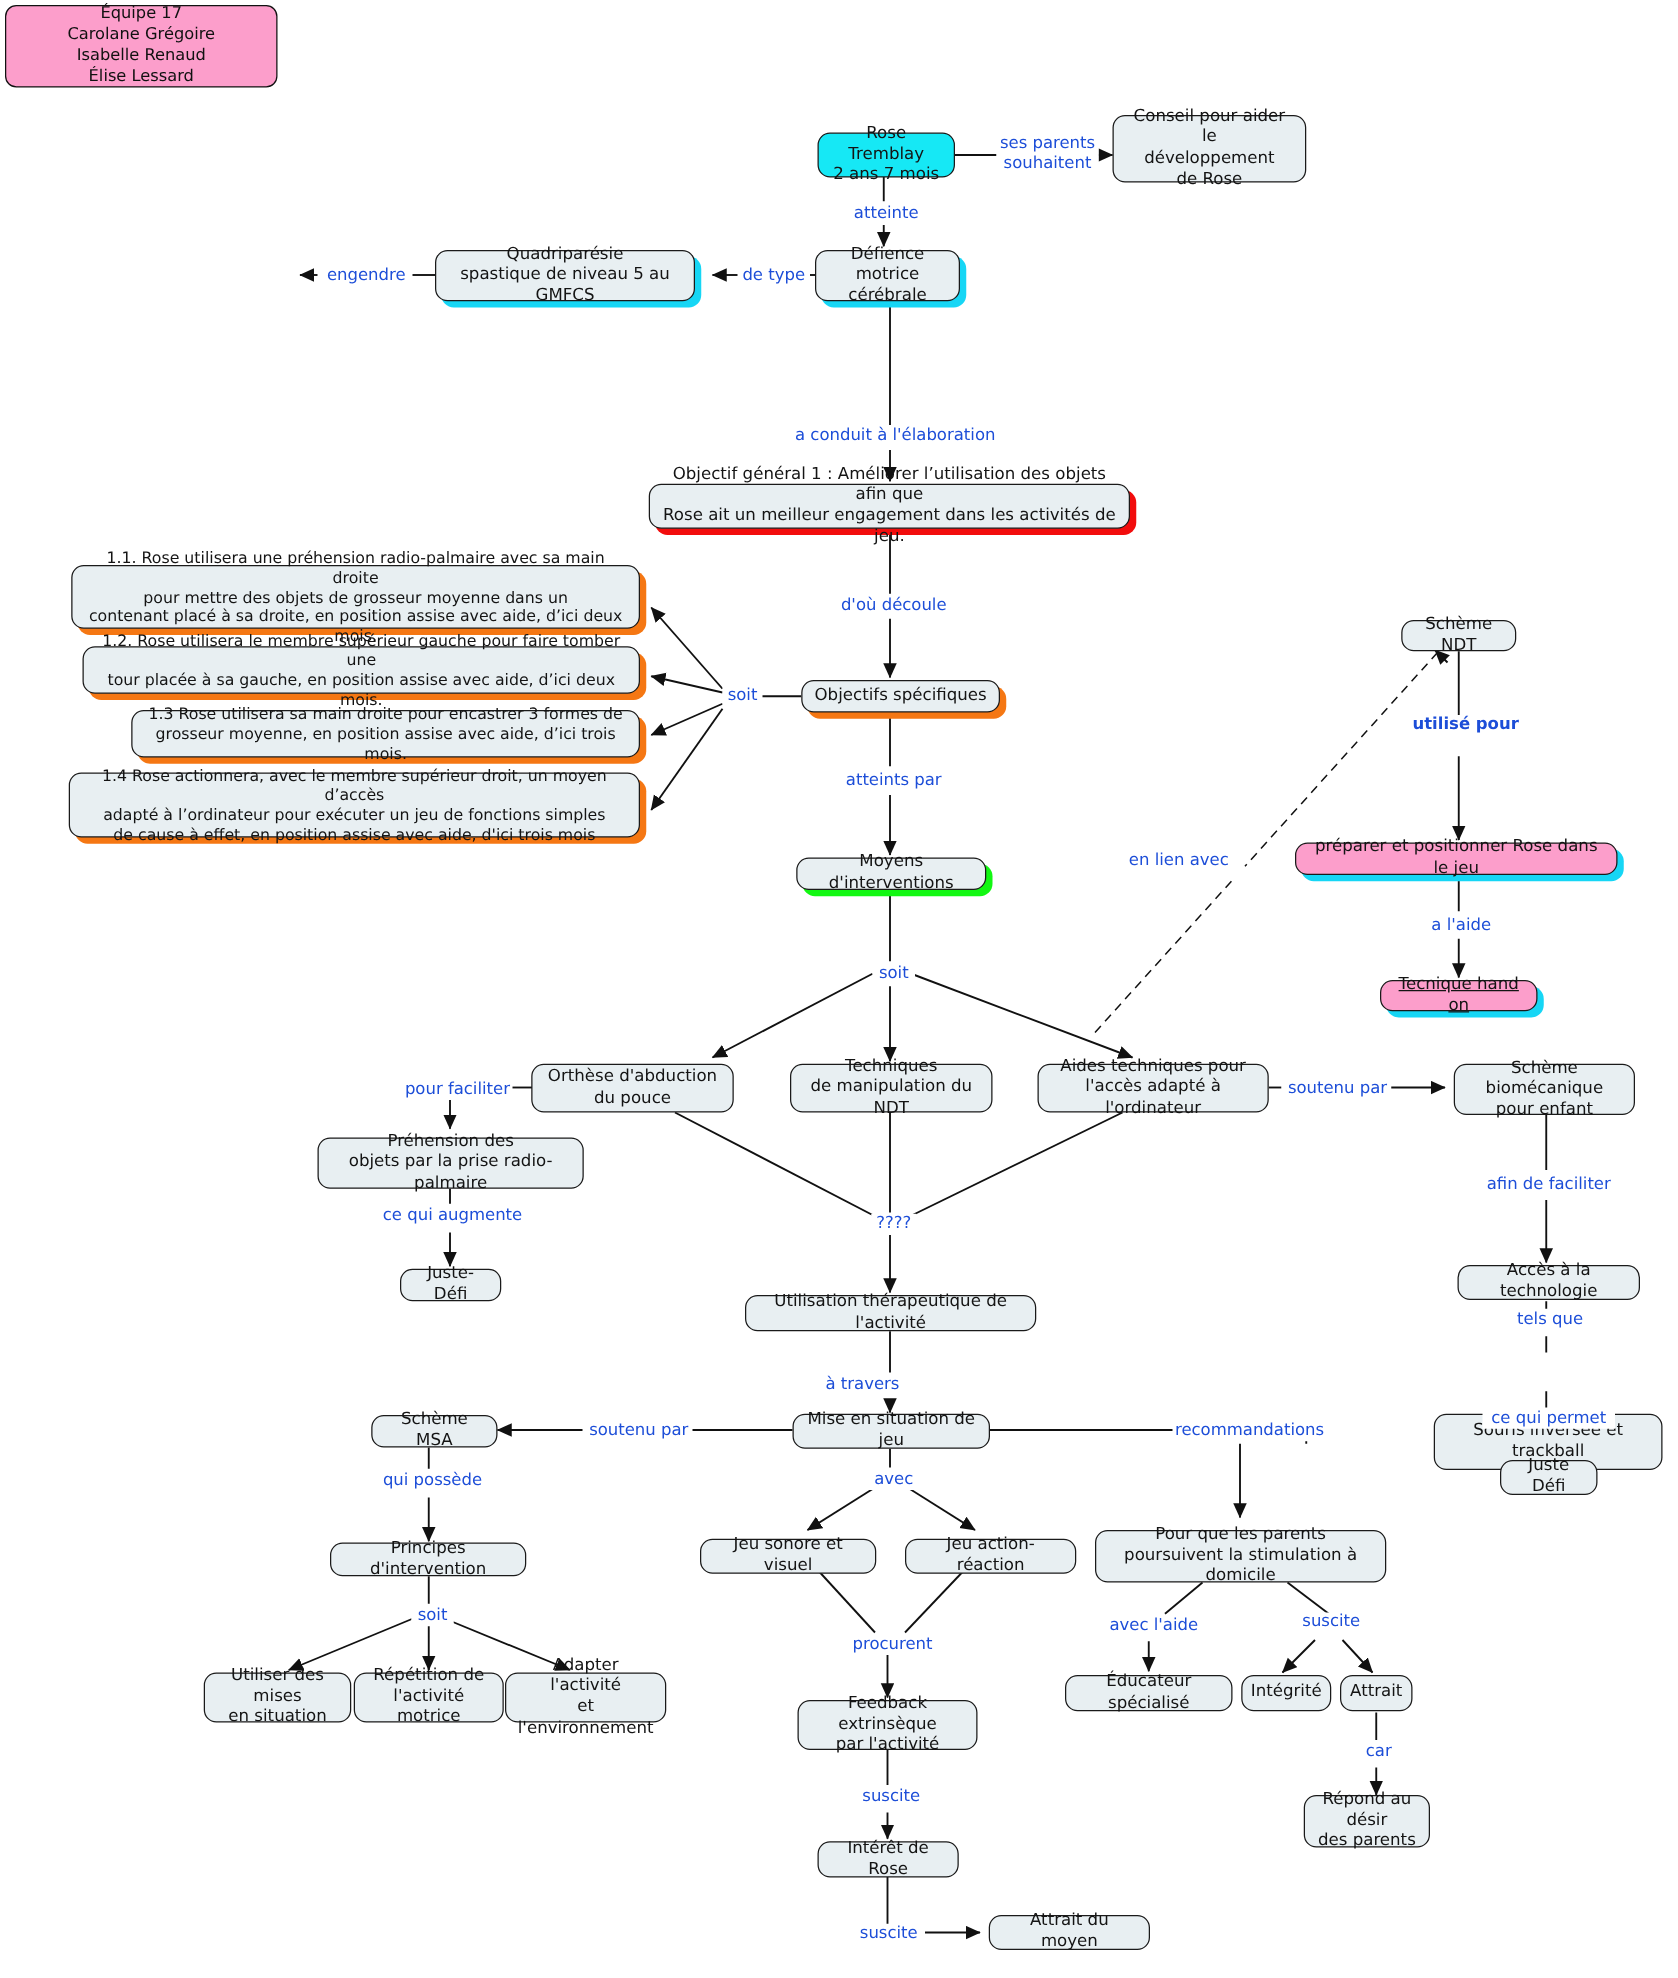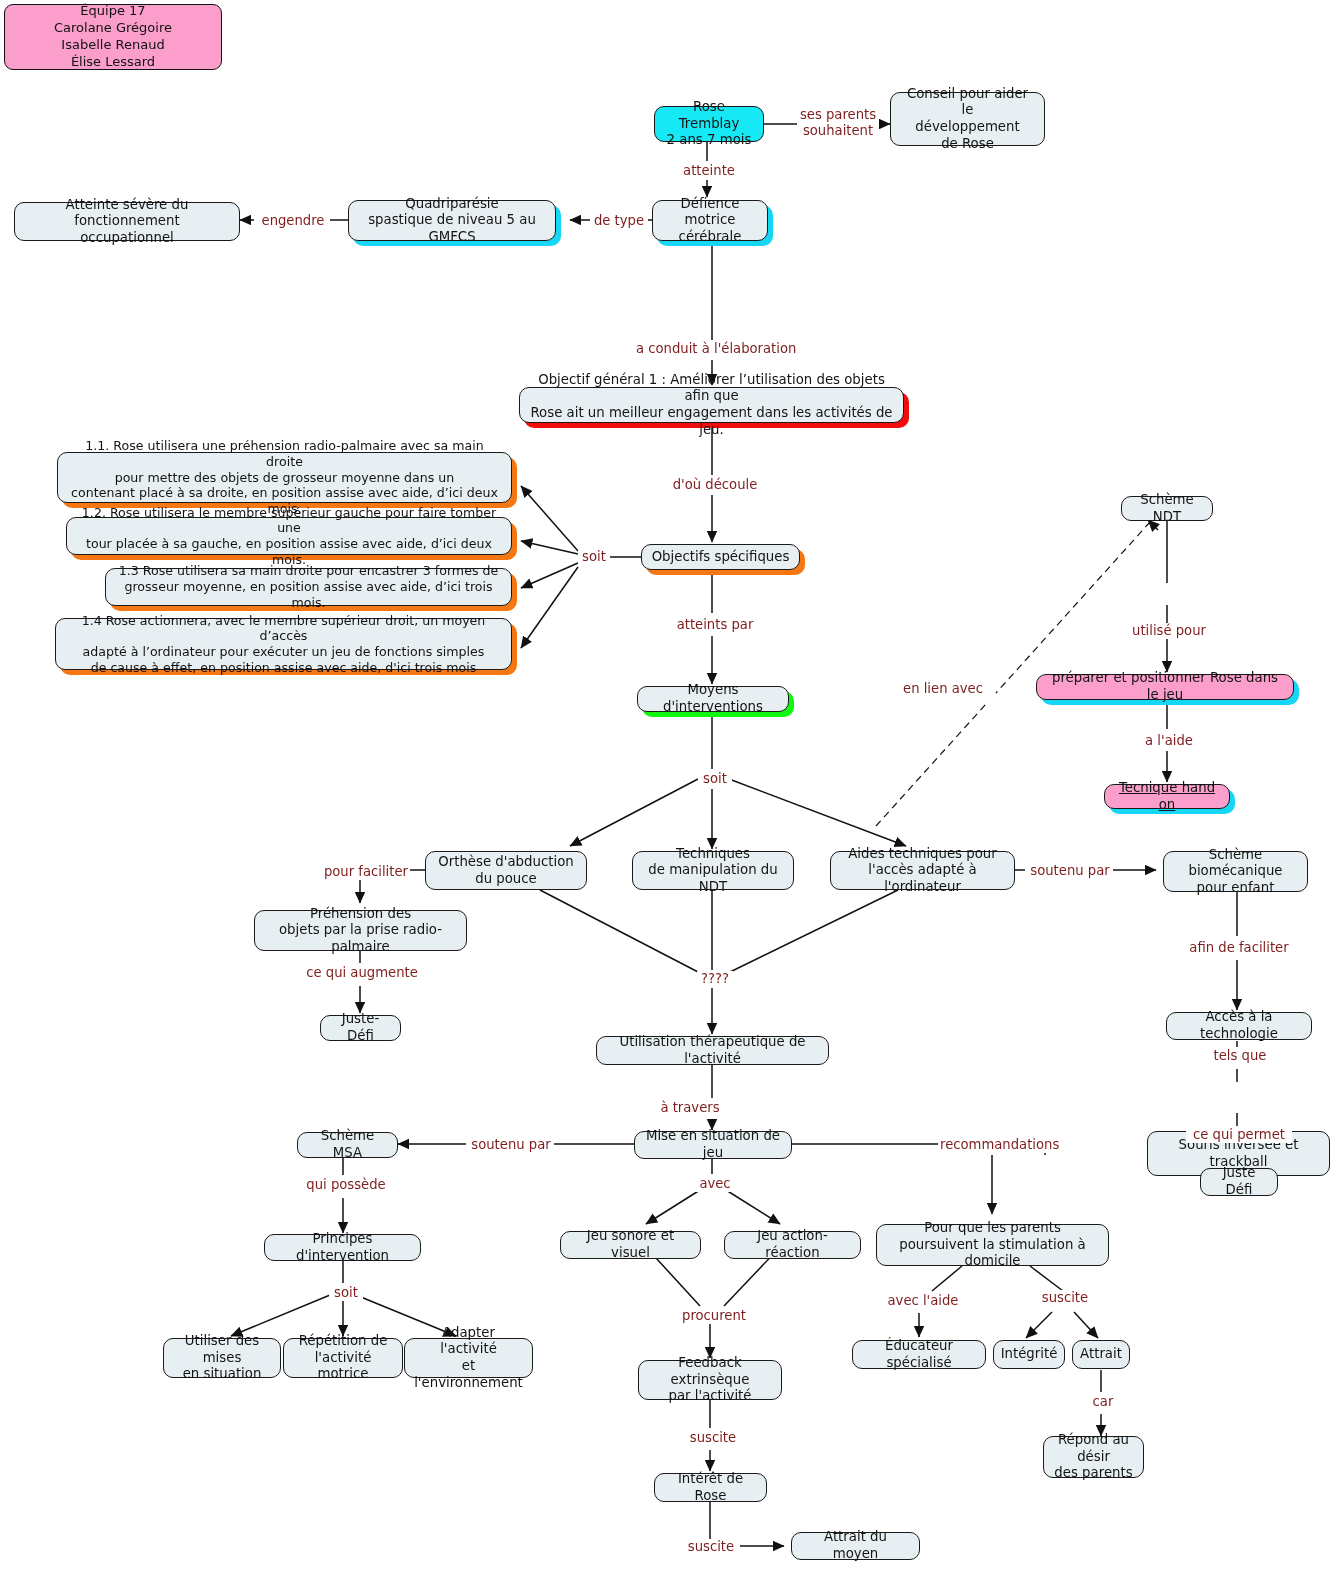--- a/index.html
+++ b/index.html
@@ -55,21 +55,21 @@
     justify-content:center;
     text-align:center;
     font-size:13px;
     line-height:1.3;
     color:#111;
     white-space:pre-line;
   }
   .lbl{
     position:absolute;
     font-size:13.2px;
-    color:#7f1d1d;
+    color:#1d4ed8;
     background:#ffffff;
     white-space:pre;
     text-align:center;
     line-height:1.22;
     padding:0 2px;
   }
 </style>
 </head>
 <body>
 
@@ -203,22 +203,20 @@
   <div class="node" style="left:890px;top:92px;width:155px;height:54px;">Conseil pour aider  le
 développement
 de Rose</div>
 
   <div class="node sh-cyan" style="left:652px;top:200px;width:116px;height:41px;">Défience motrice
 cérébrale</div>
 
   <div class="node sh-cyan" style="left:348px;top:200px;width:208px;height:41px;">Quadriparésie
 spastique de niveau 5 au GMFCS</div>
 
-  <div class="node" style="left:14px;top:202px;width:226px;height:39px;">Atteinte sévère du fonctionnement
-occupationnel</div>
 
   <div class="node sh-red" style="left:519px;top:387px;width:385px;height:36px;">Objectif général 1 : Améliorer l’utilisation des objets afin que
 Rose ait un meilleur engagement dans les activités de jeu.</div>
 
   <div class="node sh-orange" style="left:57px;top:452px;width:455px;height:51px;font-size:12.6px;">1.1. Rose utilisera une préhension radio-palmaire avec sa main droite
 pour mettre des objets de grosseur moyenne dans un
 contenant placé à sa droite, en position assise avec aide, d’ici deux mois.</div>
 
   <div class="node sh-orange" style="left:66px;top:517px;width:446px;height:38px;font-size:12.6px;">1.2. Rose utilisera le membre supérieur gauche pour faire tomber une
 tour placée à sa gauche, en position assise avec aide, d’ici deux mois.</div>
@@ -315,21 +313,21 @@
   <div class="lbl" style="left:634px;top:341px;width:158px;">a conduit à l'élaboration</div>
 
   <div class="lbl" style="left:664px;top:477px;width:98px;">d'où découle</div>
 
   <div class="lbl" style="left:578px;top:549px;width:28px;">soit</div>
 
   <div class="lbl" style="left:671px;top:617px;width:84px;">atteints par</div>
 
   <div class="lbl" style="left:897px;top:681px;width:88px;">en lien avec</div>
 
-  <div class="lbl" style="left:1128px;top:623px;width:78px;">utilisé pour</div>
+  <div class="lbl" style="left:1128px;top:572px;width:78px;font-weight:bold;">utilisé pour</div>
 
   <div class="lbl" style="left:1138px;top:733px;width:58px;">a l'aide</div>
 
   <div class="lbl" style="left:698px;top:771px;width:30px;">soit</div>
 
   <div class="lbl" style="left:318px;top:864px;width:88px;text-align:right;">pour faciliter</div>
 
   <div class="lbl" style="left:1027px;top:863px;width:82px;">soutenu par</div>
 
   <div class="lbl" style="left:303px;top:965px;width:114px;">ce qui augmente</div>

